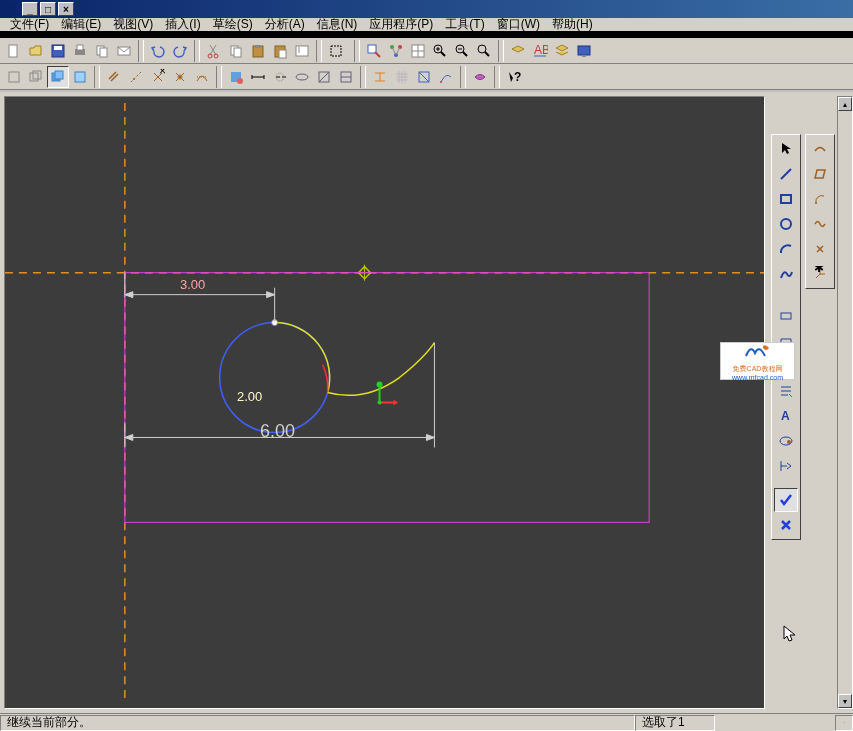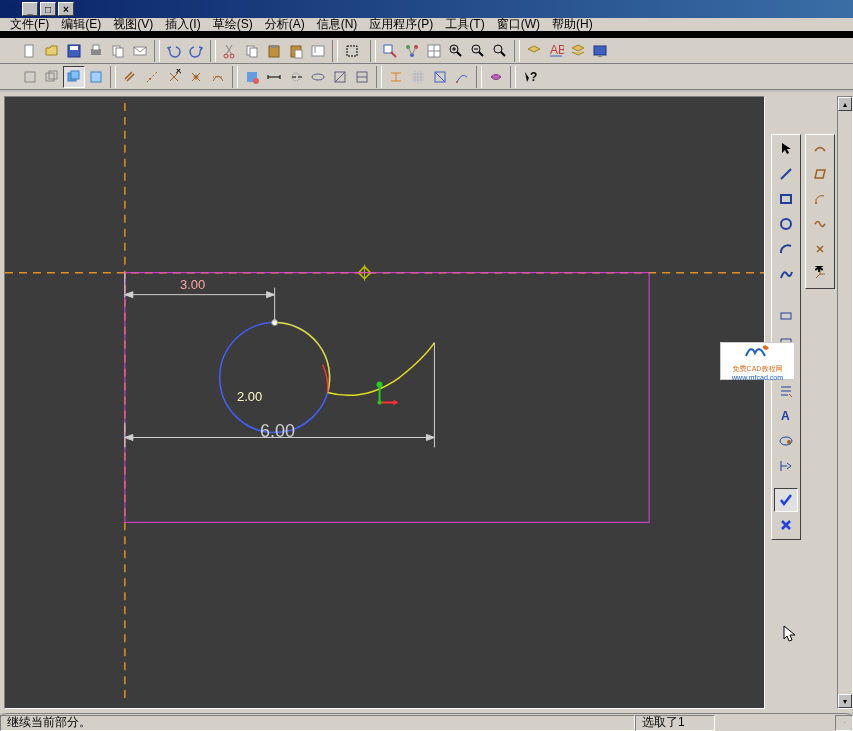--- a/index.html
+++ b/index.html
@@ -6,37 +6,37 @@
 body { width: 853px; height: 731px; background: #c0c0c0; overflow: hidden; position: relative; }
 
 .titlebar { height: 18px; background: linear-gradient(to right, #0a246a, #3a6ea5); display: flex; align-items: center; padding: 0 2px; }
 .titlebar .icon { width: 14px; height: 14px; background: #0a246a; margin-right: 4px; }
 .titlebar .title { color: #fff; font-size: 12px; flex: 1; letter-spacing: 1px; }
 .winbtn { width: 16px; height: 14px; background: #c0c0c0; border: 1px solid; border-color: #fff #404040 #404040 #fff; margin-left: 2px; display: flex; align-items: center; justify-content: center; font-size: 10px; font-weight: bold; }
 
 .menubar { height: 20px; background: #d4d0c8; display: flex; align-items: center; padding: 0 4px; border-bottom: 7px solid #000000; }
 .menu-item { padding: 2px 6px; cursor: default; }
 
-.toolbar { height: 26px; background: #d4d0c8; display: flex; align-items: center; padding: 1px 19px; border-bottom: 1px solid #808080; gap: 0; }
+.toolbar { height: 26px; background: #d4d0c8; display: flex; align-items: center; padding: 1px 3px; border-bottom: 1px solid #808080; gap: 0; }
 .tbtn { width: 22px; height: 22px; border: 1px solid transparent; display: flex; align-items: center; justify-content: center; cursor: default; }
 .tbtn.active { border-color: #404040 #fff #fff #404040; background: #e0e0e0; }
 .tsep { width: 6px; height: 22px; border-left: 1px solid #808080; border-right: 1px solid #fff; margin: 0 3px; }
 .tbtn svg { width: 16px; height: 16px; }
 
 .workspace { position: absolute; top: 92px; left: 0; right: 0; bottom: 18px; background: #d4d0c8; display: flex; }
 .canvas-wrap { flex: 1; position: relative; border: 1px solid; border-color: #808080 #fff #fff #808080; margin: 4px; overflow: hidden; }
 .canvas { width: 100%; height: 100%; background: #3c3c3c; position: relative; }
 
 .vtoolbar { width: 30px; background: #d4d0c8; display: flex; flex-direction: column; padding: 2px; gap: 1px; border: 1px solid; border-color: #fff #404040 #404040 #fff; margin: 4px 2px; }
 .vtoolbar .tbtn { width: 24px; height: 24px; }
 
 .scrollbar-v { width: 16px; background: #d4d0c8; border: 1px solid; border-color: #808080 #fff #fff #808080; margin: 4px 0; }
 .scrollbar-v .arrow, .scrollbar-h .arrow { width: 14px; height: 14px; background: #c0c0c0; border: 1px solid; border-color: #fff #404040 #404040 #fff; display: flex; align-items: center; justify-content: center; font-size: 8px; }
 
-.statusbar { position: absolute; bottom: 0; left: 0; right: 0; height: 18px; background: #d4d0c8; display: flex; align-items: center; border-top: 1px solid #808080; border-radius: 7px; }
+.statusbar { position: absolute; bottom: 0; left: 0; right: 0; height: 18px; background: #d4d0c8; display: flex; align-items: center; border-top: 1px solid #808080; }
 .status-panel { border: 1px solid; border-color: #808080 #fff #fff #808080; padding: 1px 6px; height: 16px; display: flex; align-items: center; }
 .status-panel.flex { flex: 1; }
 .status-select { height: 16px; width: 120px; border: 1px solid; border-color: #808080 #fff #fff #808080; background: #fff; display: flex; align-items: center; padding: 0 4px; justify-content: space-between; margin-top: 40px; }
 
 .watermark { position: absolute; right: 58px; top: 342px; width: 75px; height: 38px; background: #fff; border: 1px solid #ccc; display: flex; align-items: center; justify-content: center; font-size: 8px; color: #e07020; }
 .watermark svg { width: 30px; }
 
 .cursor-ptr { position: absolute; left: 783px; top: 625px; width: 14px; height: 18px; z-index: 100; }
 </style>
 </head>

